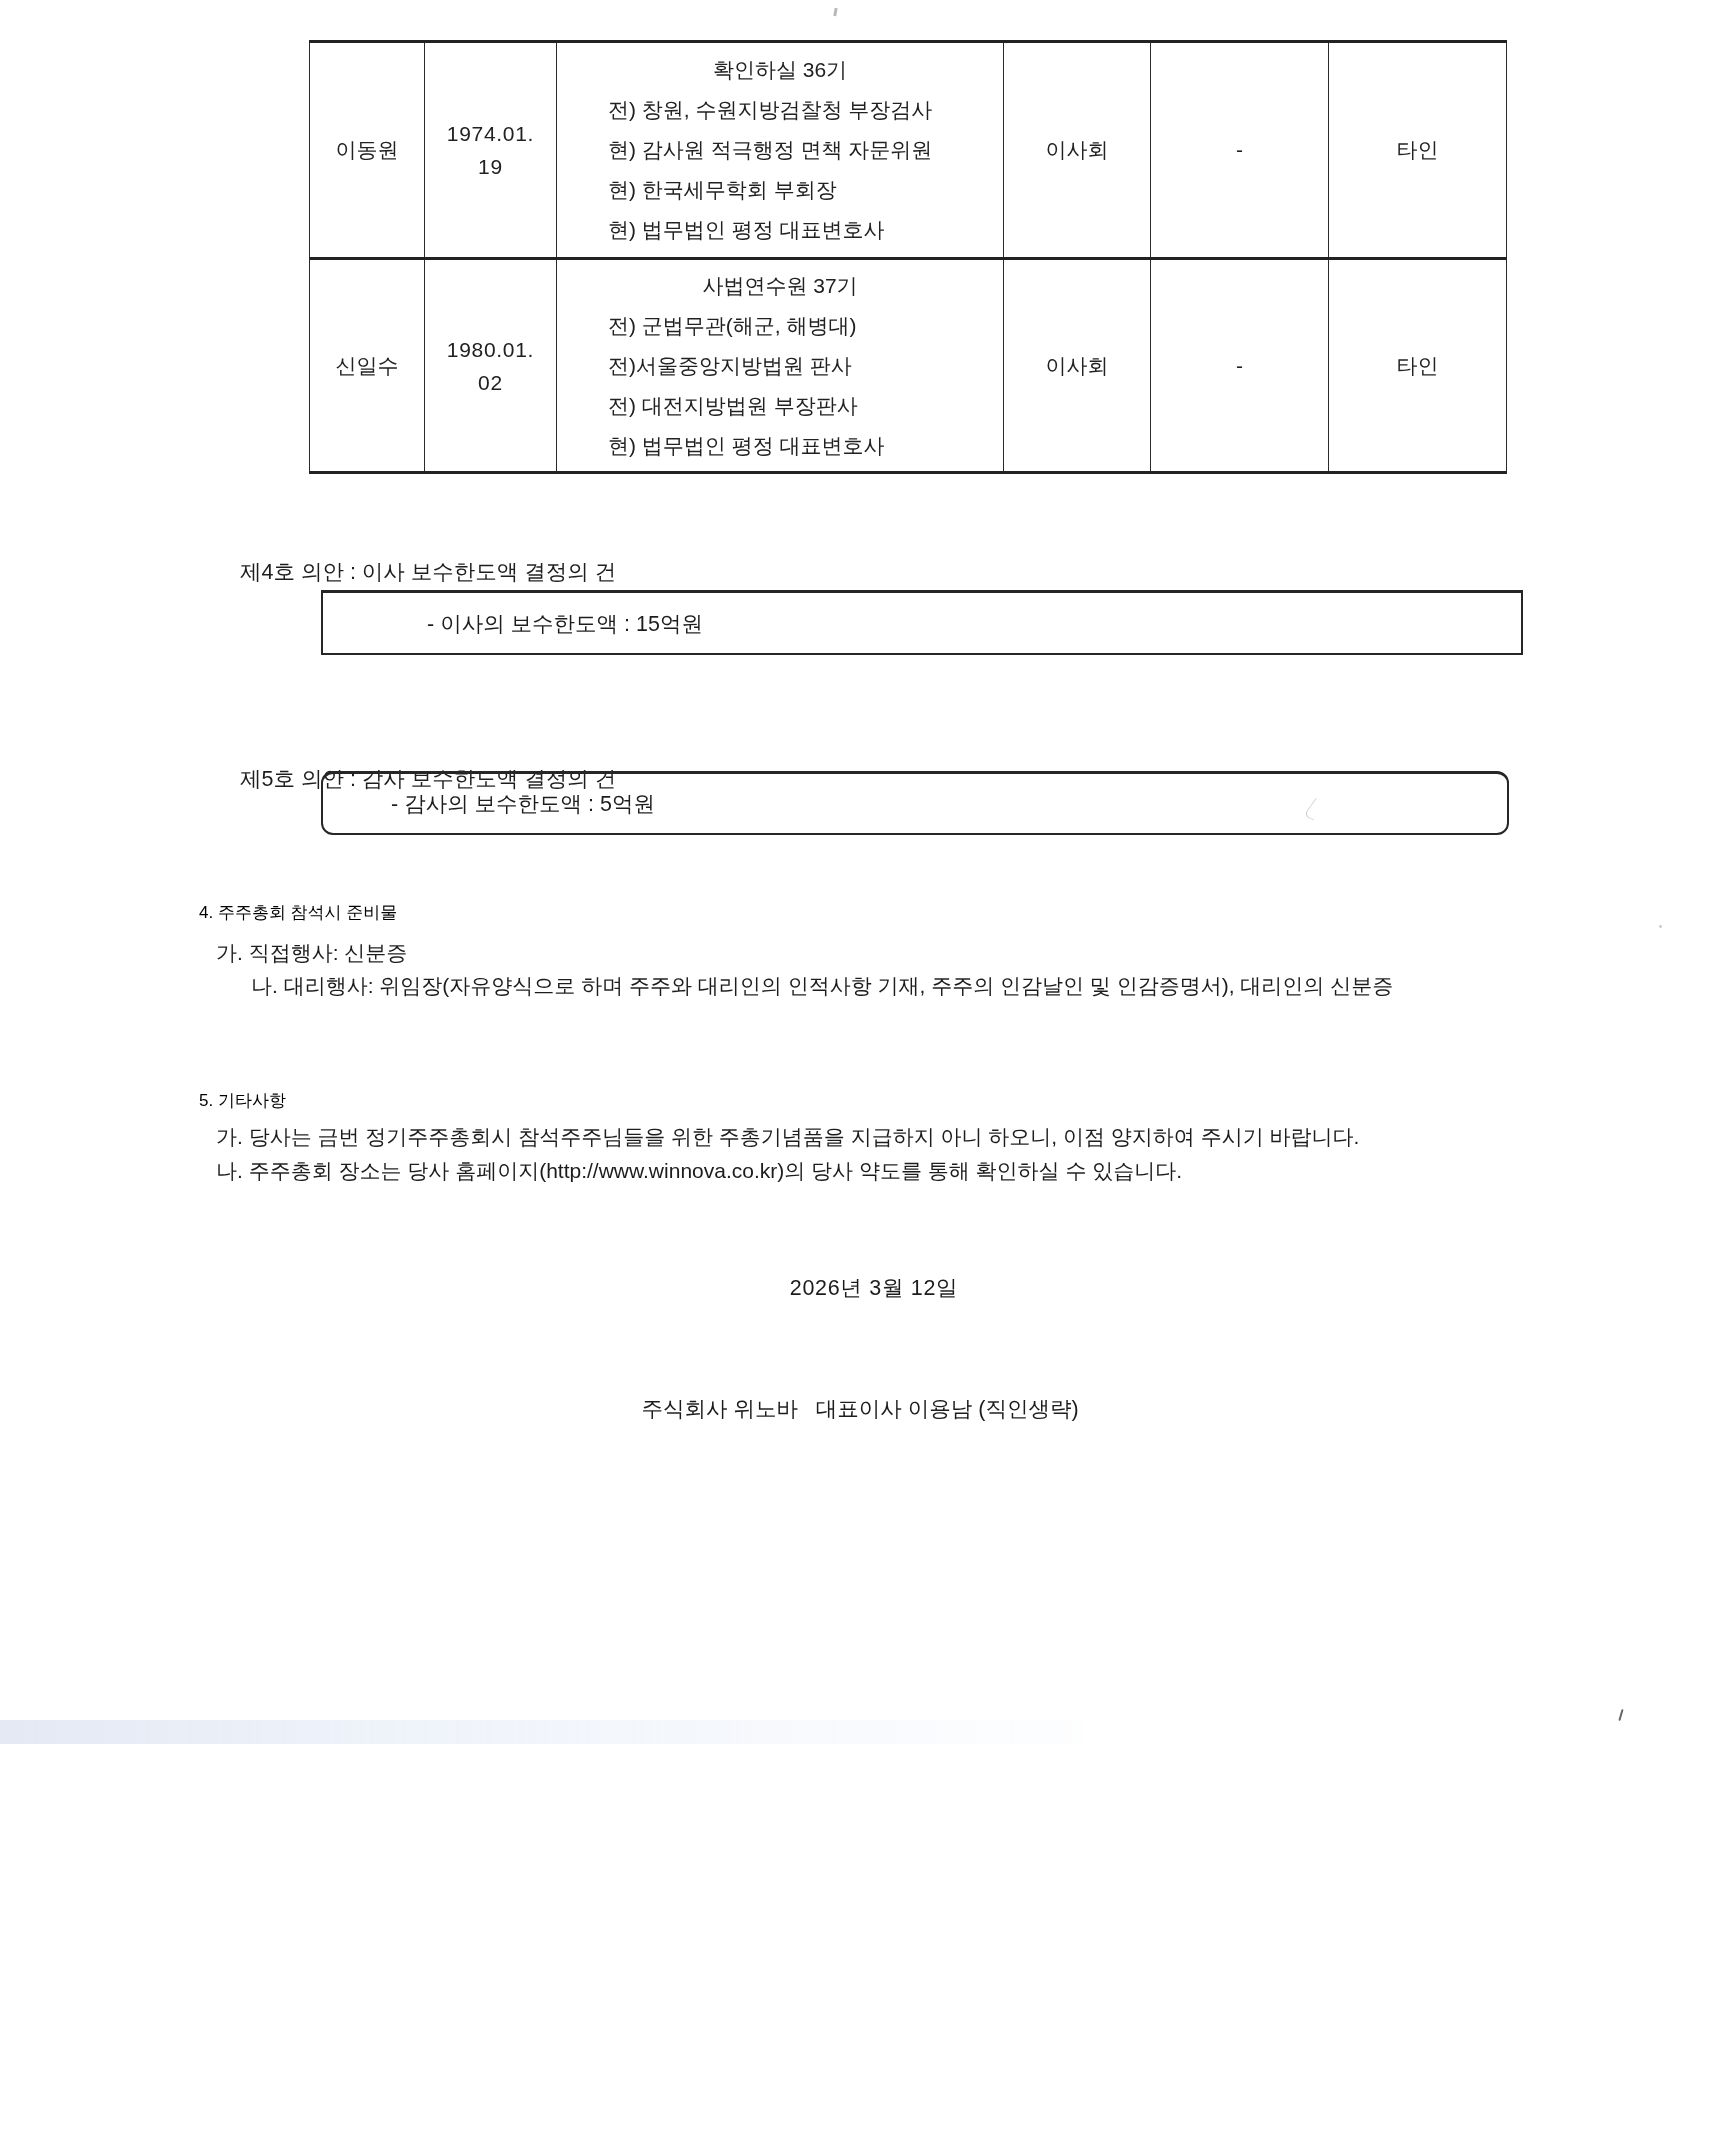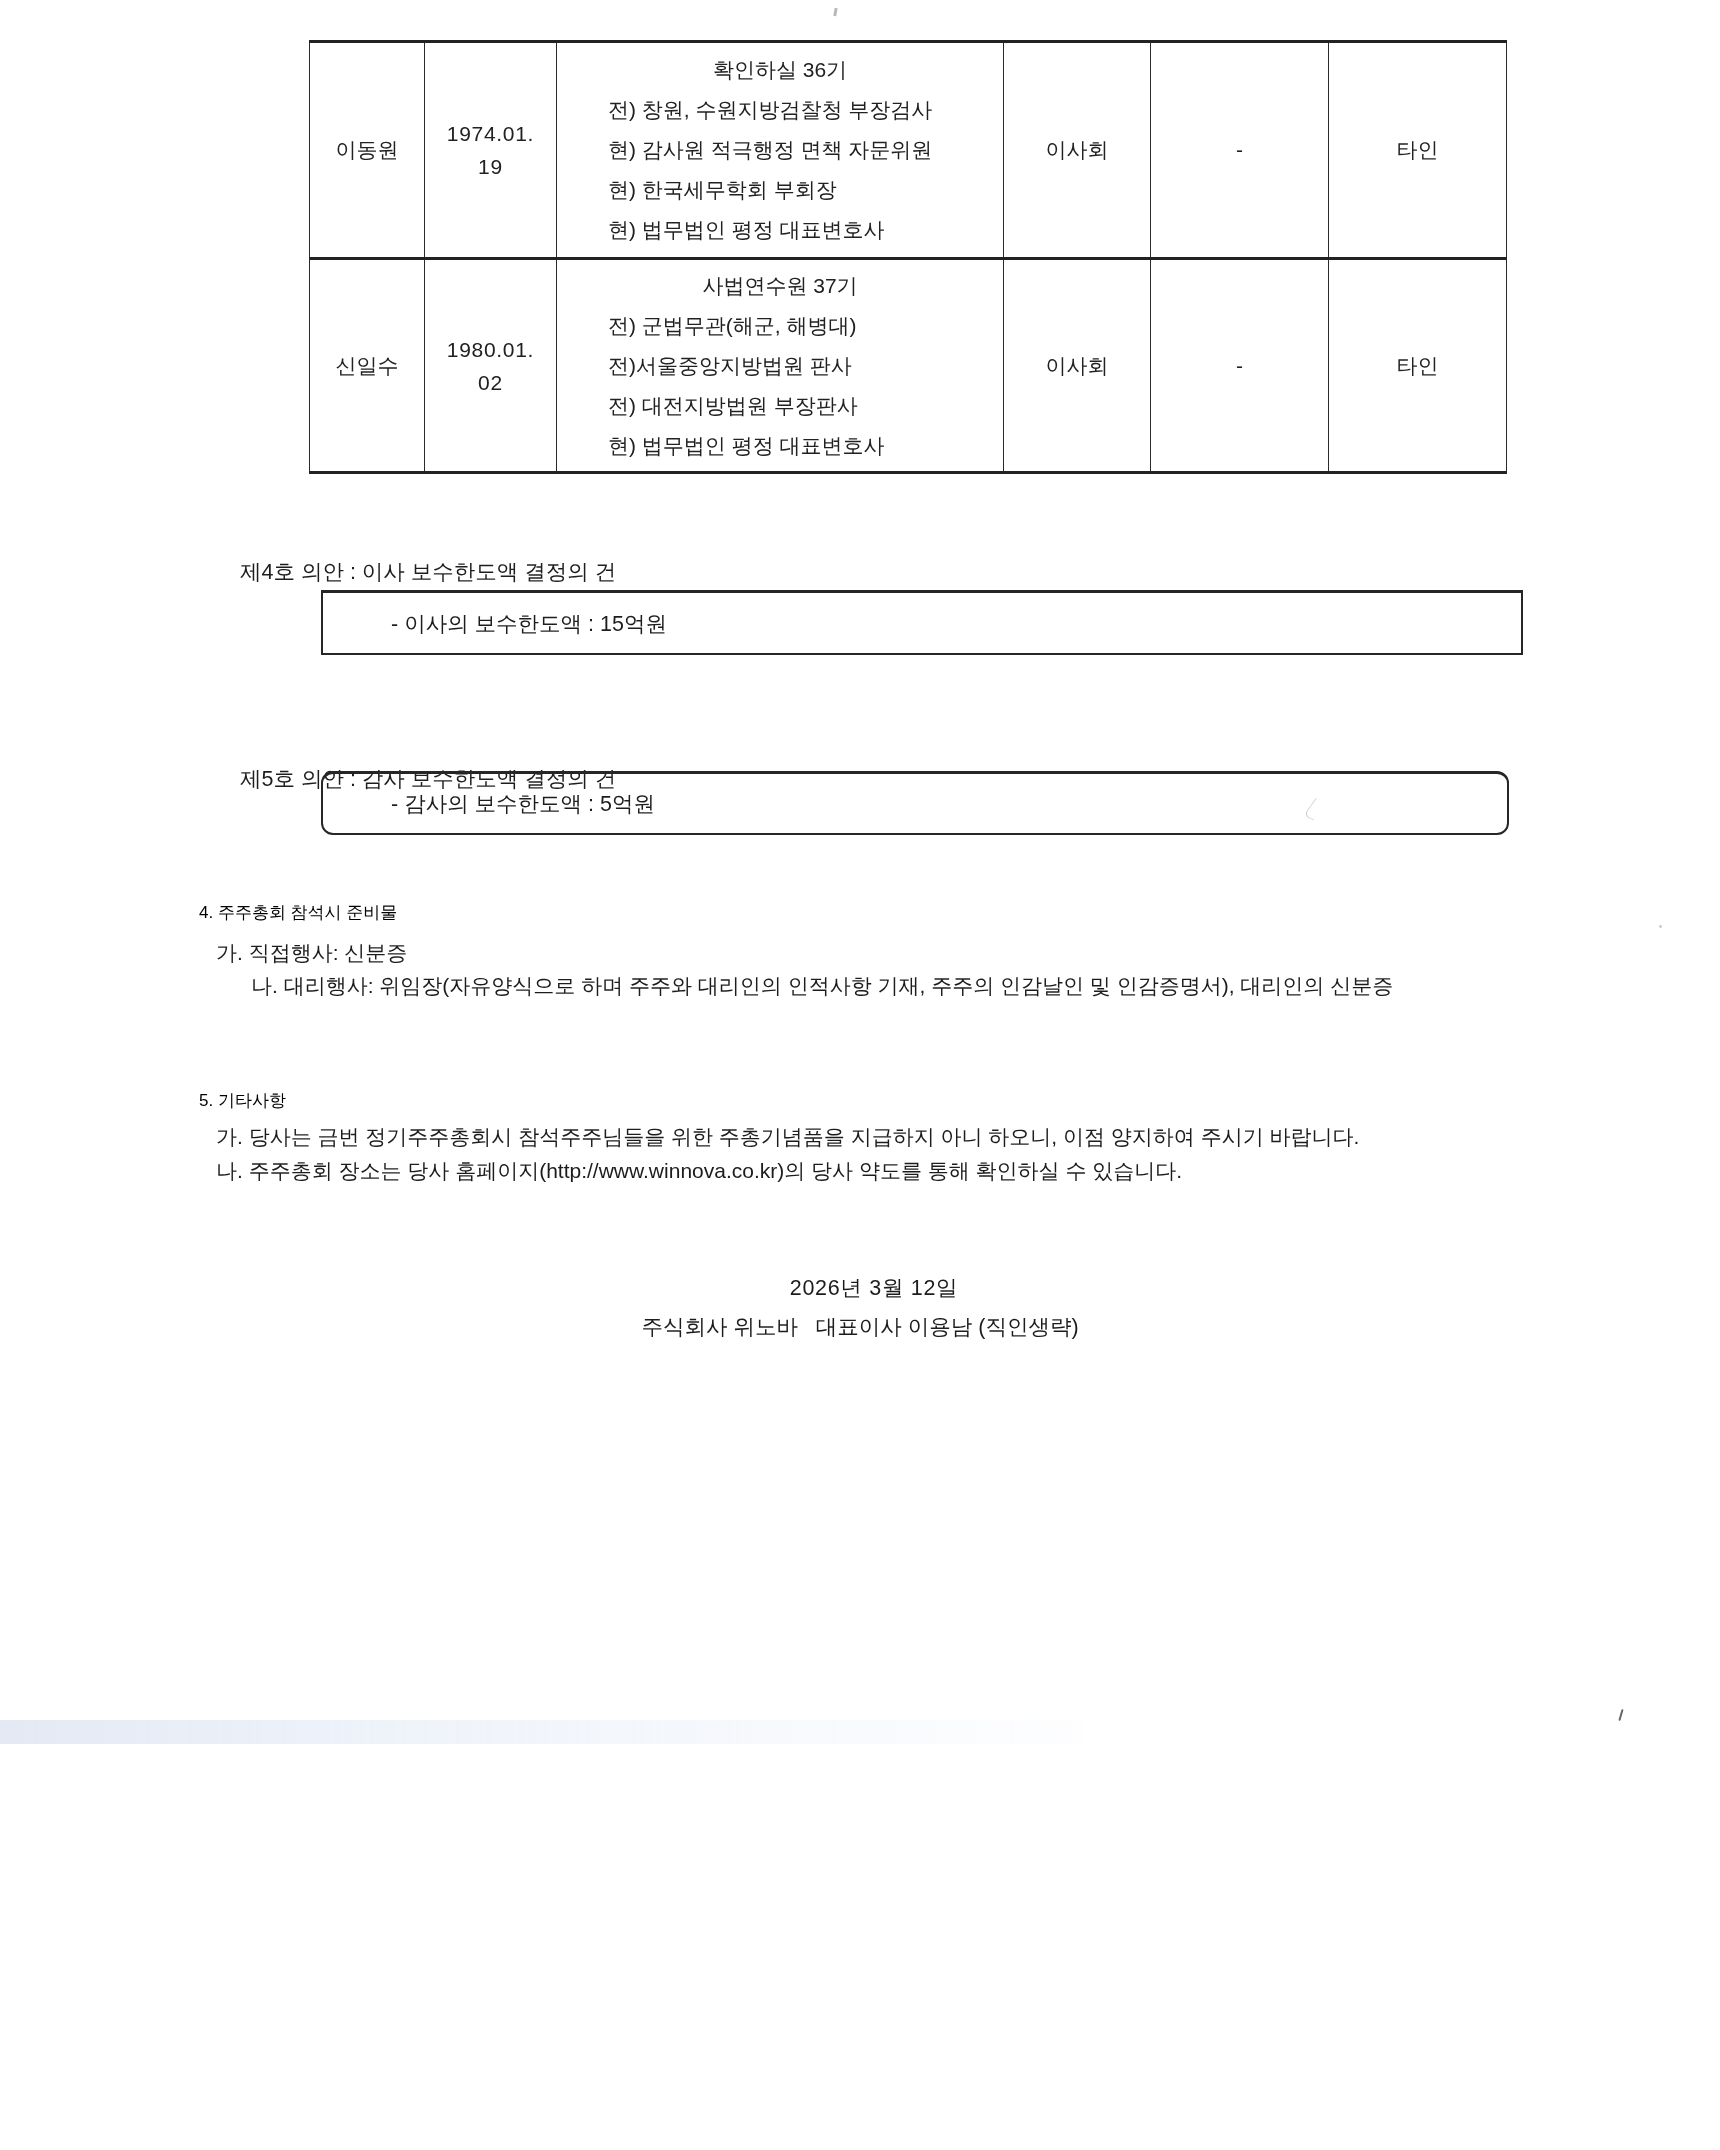--- a/index.html
+++ b/index.html
@@ -58,21 +58,21 @@
   .agenda-box {
     position: absolute;
     left: 321px;
     border: 2.1px solid #262626;
     border-top-width: 3.5px;
     border-bottom-width: 2.8px;
     box-sizing: border-box;
     display: flex;
     align-items: center;
   }
-  .box-4 { top: 590px;  width: 1202px; height: 65px; }
+  .box-4 { top: 590px;  width: 1202px; height: 65px; padding-left: 36px; }
   .box-5 { top: 771px; width: 1188px; height: 64px; border-radius: 12px; }
   .agenda-box .box-text {
     padding-left: 68px;
     font-size: 21.5px;
     white-space: pre;
     color: #1d1d1d;
   }
 
   
   .section-heading {
@@ -103,21 +103,21 @@
     top: 1273px;
     width: 1720px;
     text-align: center;
     font-size: 21.5px;
     letter-spacing: 0.7px;
     color: #1c1c1c;
   }
   .sig-line {
     position: absolute;
     left: 0;
-    top: 1312px;
+    top: 1394px;
     width: 1720px;
     text-align: center;
     font-size: 21.5px;
     white-space: pre;
     color: #1c1c1c;
   }
 
   
   .scan-band {
     position: absolute;

